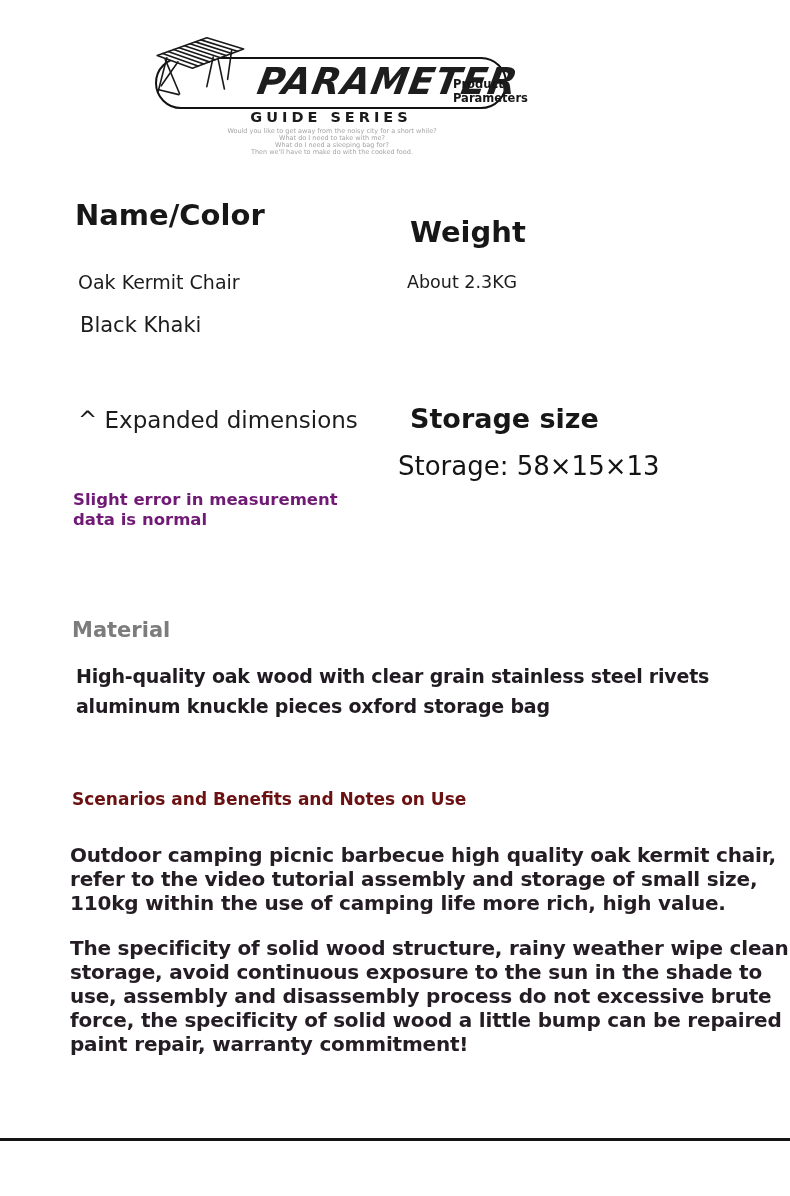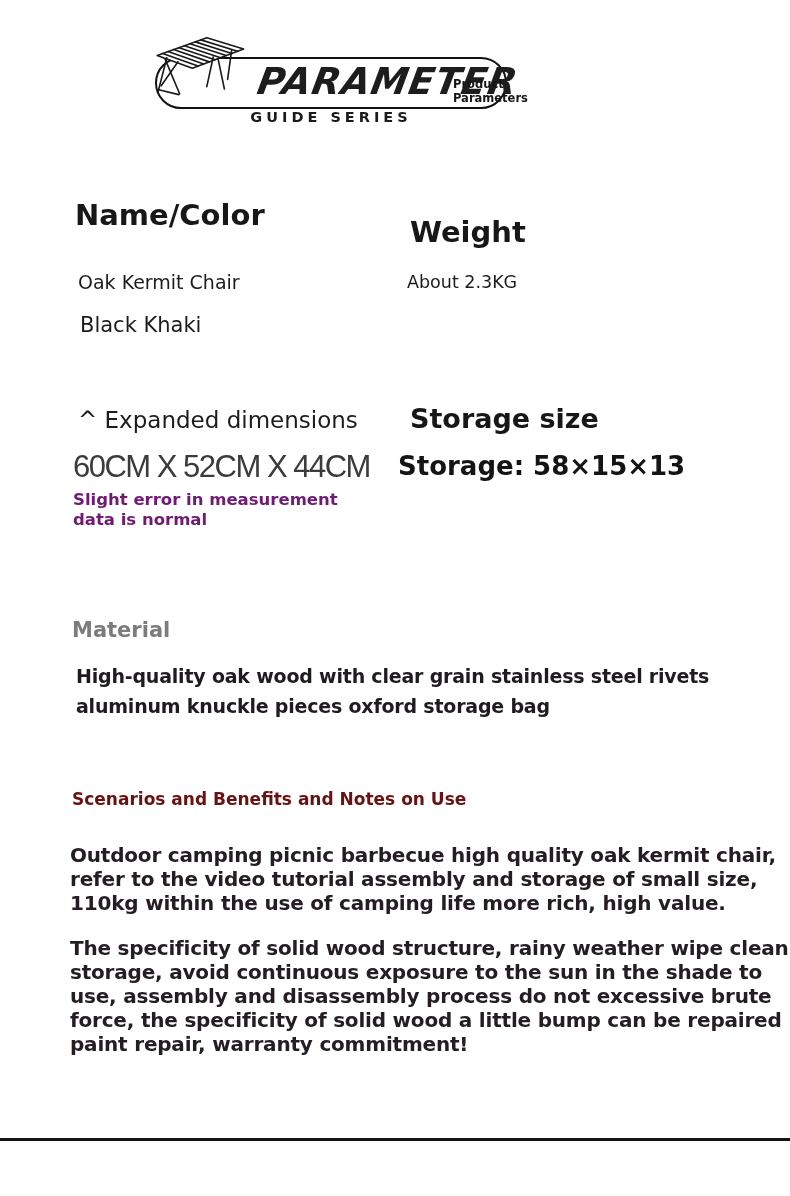--- a/index.html
+++ b/index.html
@@ -58,21 +58,21 @@
   .color-name{left:80px;top:313px;font-size:21px;}
 
   .expanded-label{left:78px;top:407px;font-size:23px;}
   .storage-label{left:410px;top:403px;font-size:27px;}
   .expanded-value{
     left:73px;top:449px;
     font-family:"Liberation Sans",sans-serif;
     font-size:31px;font-weight:400;letter-spacing:-1.5px;
     color:#3b3b3b;white-space:nowrap;
   }
-  .storage-value{left:398px;top:451px;font-size:26px;font-weight:700;color:#141414;white-space:nowrap;}
+  .storage-value{left:398px;top:451px;font-size:26px;font-weight:400;color:#141414;white-space:nowrap;}
   .expanded-note{
     left:73px;top:490px;width:300px;
     font-size:16.5px;font-weight:700;line-height:19.5px;color:#701a75;
   }
 
   
   .material-label{left:72px;top:618px;font-size:21px;font-weight:700;color:#7c7c7c;}
   .material-desc{
     left:76px;top:661px;width:655px;
     font-size:19px;font-weight:700;line-height:30px;
@@ -123,32 +123,37 @@
 
   <div class="abs brand-title">PARAMETER</div>
 
   <div class="abs brand-badge">
     <div>Product</div>
     <div>Parameters</div>
   </div>
 
   <div class="abs guide-series">GUIDE SERIES</div>
 
+  <div class="abs tagline">
+    <div>Would you like to get away from the noisy city for a short while?</div>
+    <div>What do I need to take with me?</div>
+    <div>What do I need a sleeping bag for?</div>
+    <div>Then we'll have to make do with the cooked food.</div>
+  </div>
 
   <div class="abs h-big name-color-label">Name/Color</div>
   <div class="abs h-big weight-label">Weight</div>
 
   <div class="abs h-mid product-name">Oak Kermit Chair</div>
   <div class="abs h-mid weight-value">About 2.3KG</div>
   <div class="abs h-mid color-name">Black Khaki</div>
 
   <div class="abs h-mid expanded-label">^ Expanded dimensions</div>
   <div class="abs h-big storage-label">Storage size</div>
 
-  <div class="abs expanded-value">60CM X 52CM X 44CM</div>
   <div class="abs storage-value">Storage: 58×15×13</div>
 
   <div class="abs expanded-note">Slight error in measurement data is normal</div>
 
   <div class="abs material-label">Material</div>
   <div class="abs material-desc">High-quality oak wood with clear grain stainless steel rivets aluminum knuckle pieces oxford storage bag</div>
 
   <div class="abs scenarios-heading">Scenarios and Benefits and Notes on Use</div>
   <div class="abs body-para para1">Outdoor camping picnic barbecue high quality oak kermit chair, refer to the video tutorial assembly and storage of small size, 110kg within the use of camping life more rich, high value.</div>
   <div class="abs body-para para2">The specificity of solid wood structure, rainy weather wipe clean storage, avoid continuous exposure to the sun in the shade to use, assembly and disassembly process do not excessive brute force, the specificity of solid wood a little bump can be repaired paint repair, warranty commitment!</div>

